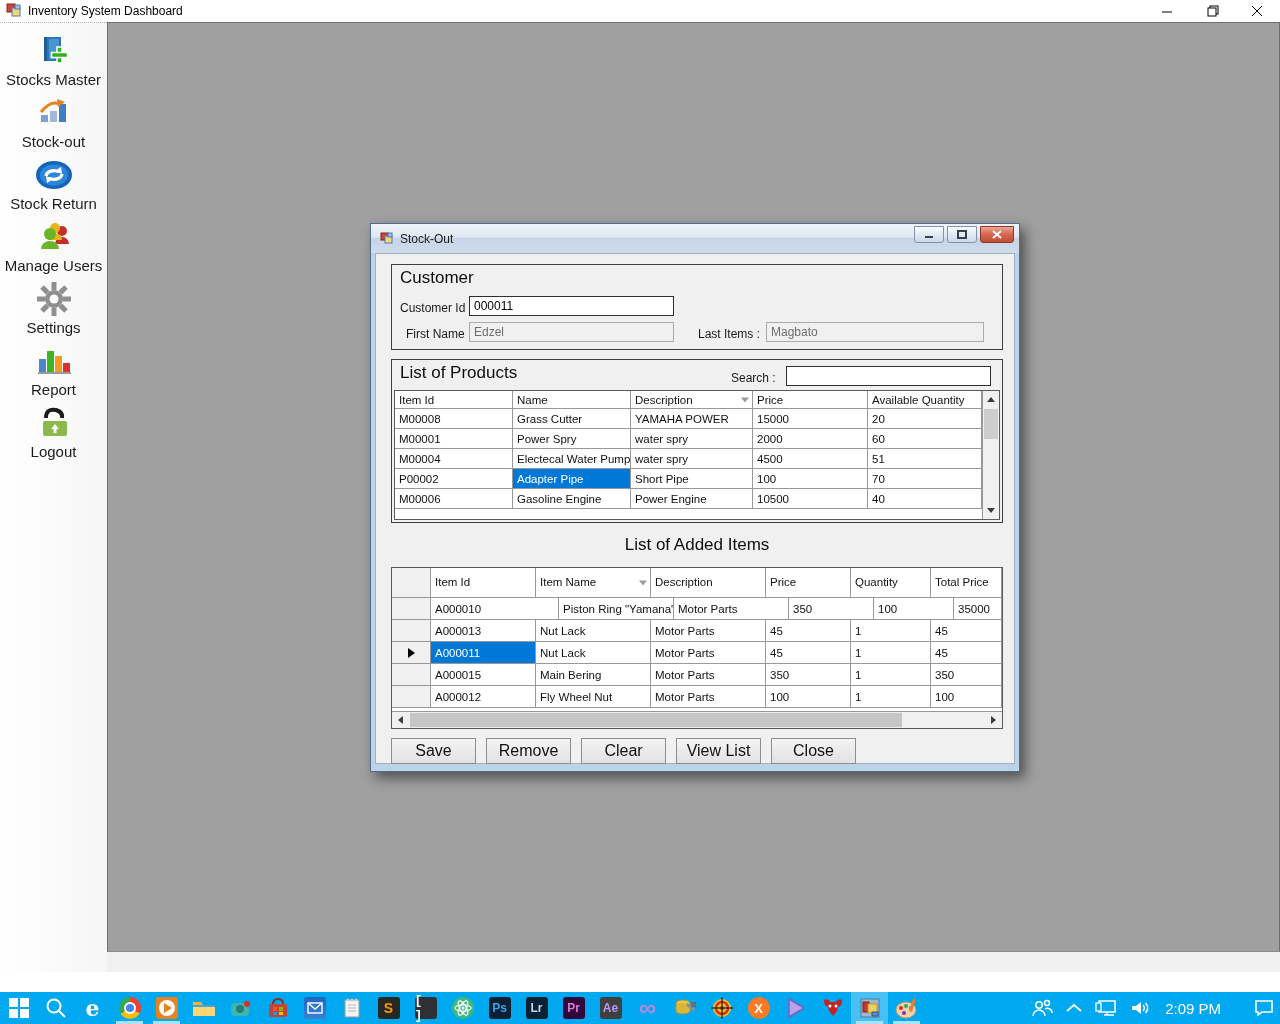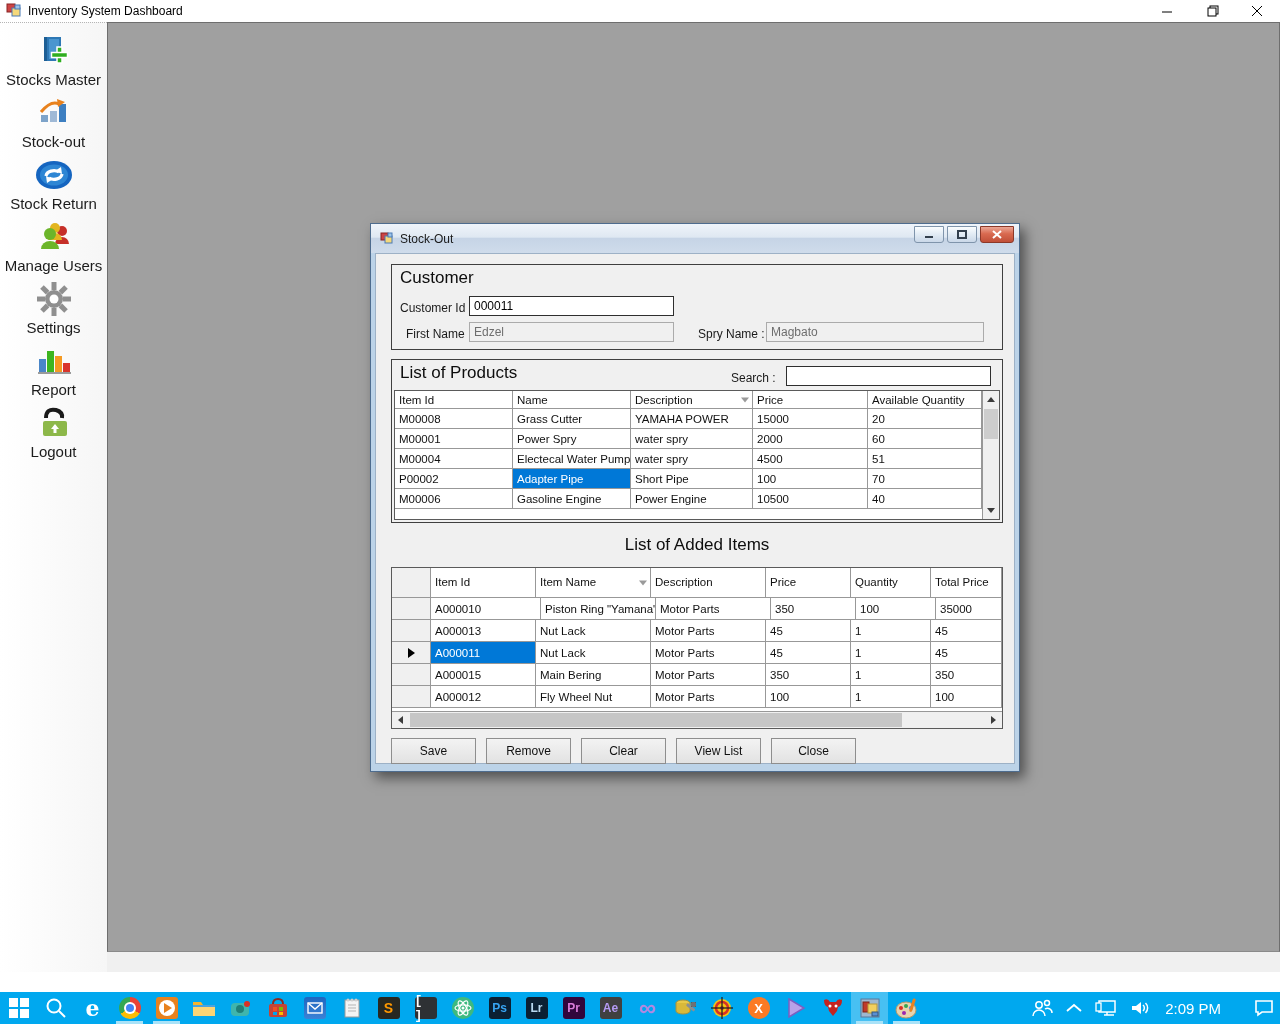--- a/index.html
+++ b/index.html
@@ -64,21 +64,21 @@
   .hsb .thumb { position:absolute; top:1px; height:14px; background:#c6c6c6; }
   .tri-up { width:0;height:0;border-left:4px solid transparent;border-right:4px solid transparent;border-bottom:5px solid #3c3c3c; }
   .tri-dn { width:0;height:0;border-left:4px solid transparent;border-right:4px solid transparent;border-top:5px solid #3c3c3c; }
   .tri-lf { width:0;height:0;border-top:4px solid transparent;border-bottom:4px solid transparent;border-right:5px solid #3c3c3c; }
   .tri-rt { width:0;height:0;border-top:4px solid transparent;border-bottom:4px solid transparent;border-left:5px solid #3c3c3c; }
 
   .added-heading { position:absolute; left:15px; top:281px; width:612px; text-align:center; font-size:17px; color:#0d0d0d; }
 
   .btn-row { position:absolute; left:15px; top:484px; display:flex; gap:10px; }
   .btn { width:85px; height:26px; background:linear-gradient(#f3f3f3,#e2e2e2); border:1px solid #8e8e8e;
-    font-size:12px; color:#111; display:flex; align-items:center; justify-content:center; cursor:pointer; }
+    font-size:16px; color:#111; display:flex; align-items:center; justify-content:center; cursor:pointer; }
 
   
   .taskbar { position:absolute; left:0; bottom:0; width:1280px; height:32px; background:#00a8ef; display:flex; align-items:stretch; }
   .tb-icon { width:37px; display:flex; align-items:center; justify-content:center; position:relative; cursor:pointer; }
   .tb-icon.active::after { content:""; position:absolute; left:5px; right:5px; bottom:0; height:3px; background:#a9e2f8; }
   .tb-icon.highlighted { background:rgba(255,255,255,.28); }
   .tray { margin-left:auto; display:flex; align-items:center; gap:13px; padding-right:6px; }
   .tray-ic { display:flex; align-items:center; justify-content:center; cursor:pointer; }
   .tray-time { color:#fff; font-size:15px; cursor:pointer; }
   .tile { width:22px; height:22px; border-radius:3px; display:flex; align-items:center; justify-content:center; font-weight:bold; }
@@ -247,21 +247,21 @@
     </div>
   </div>
   <div class="dlg-body">
 
     <div class="panel customer-panel">
       <div class="panel-h">Customer</div>
       <span class="flabel" style="left:8px; top:36px;">Customer Id :</span>
       <input class="tbox focused" style="left: 77px; top: 31px; width: 205px;" value="000011">
       <span class="flabel" style="left:14px; top:62px;">First Name :</span>
       <input class="tbox disabled" style="left: 77px; top: 57px; width: 205px;" disabled="" value="Edzel">
-      <span class="flabel" style="left:306px; top:62px;">Spry Name :</span>
+      <span class="flabel" style="left:306px; top:62px;">Last Items :</span>
       <input class="tbox disabled" style="left: 374px; top: 57px; width: 218px;" disabled="" value="Magbato">
     </div>
 
     <div class="panel products-panel">
       <div class="panel-h">List of Products</div>
       <span class="flabel" style="left:339px; top:11px;">Search :</span>
       <input class="tbox focused" style="left: 394px; top: 6px; width: 205px;" value="">
       <div class="grid" id="pgrid" style="left:2px; top:30px; width:606px; height:130px;">
           <div style="position: absolute; inset: 0px 17px 0px 0px; overflow: hidden;">
             <div class="g-row" style="height: 18px;">
@@ -327,21 +327,21 @@
             <div class="rowhdr" style="width: 39px; height: 30px; flex: 0 0 auto;"></div>
             <div class="g-cell hdr" style="width: 105px; flex: 0 0 auto; line-height: 13px; white-space: normal;">Item Id</div>
             <div class="g-cell hdr" style="width: 115px; flex: 0 0 auto; line-height: 13px; white-space: normal;">Item Name<span class="filter-arrow"></span></div>
             <div class="g-cell hdr" style="width: 115px; flex: 0 0 auto; line-height: 13px; white-space: normal;">Description</div>
             <div class="g-cell hdr" style="width: 85px; flex: 0 0 auto; line-height: 13px; white-space: normal;">Price</div>
             <div class="g-cell hdr" style="width: 80px; flex: 0 0 auto; line-height: 13px; white-space: normal;">Quantity</div>
             <div class="g-cell hdr" style="flex: 1 1 0%; line-height: 13px; white-space: normal;">Total Price</div>
           </div>
           <div class="g-row" style="height: 22px;">
             <div class="rowhdr" style="width: 39px; height: 22px; flex: 0 0 auto;"></div>
-            <div class="g-cell" style="width: 110px; flex: 0 0 auto;">A000010</div>
+            <div class="g-cell" style="width: 128px; flex: 0 0 auto;">A000010</div>
             <div class="g-cell" style="width: 115px; flex: 0 0 auto;">Piston Ring "Yamana"</div>
             <div class="g-cell" style="width: 115px; flex: 0 0 auto;">Motor Parts</div>
             <div class="g-cell" style="width: 85px; flex: 0 0 auto;">350</div>
             <div class="g-cell" style="width: 80px; flex: 0 0 auto;">100</div>
             <div class="g-cell" style="flex: 1 1 0%;">35000</div>
           </div>
           <div class="g-row" style="height: 22px;">
             <div class="rowhdr" style="width: 39px; height: 22px; flex: 0 0 auto;"></div>
             <div class="g-cell" style="width: 105px; flex: 0 0 auto;">A000013</div>
             <div class="g-cell" style="width: 115px; flex: 0 0 auto;">Nut Lack</div>

